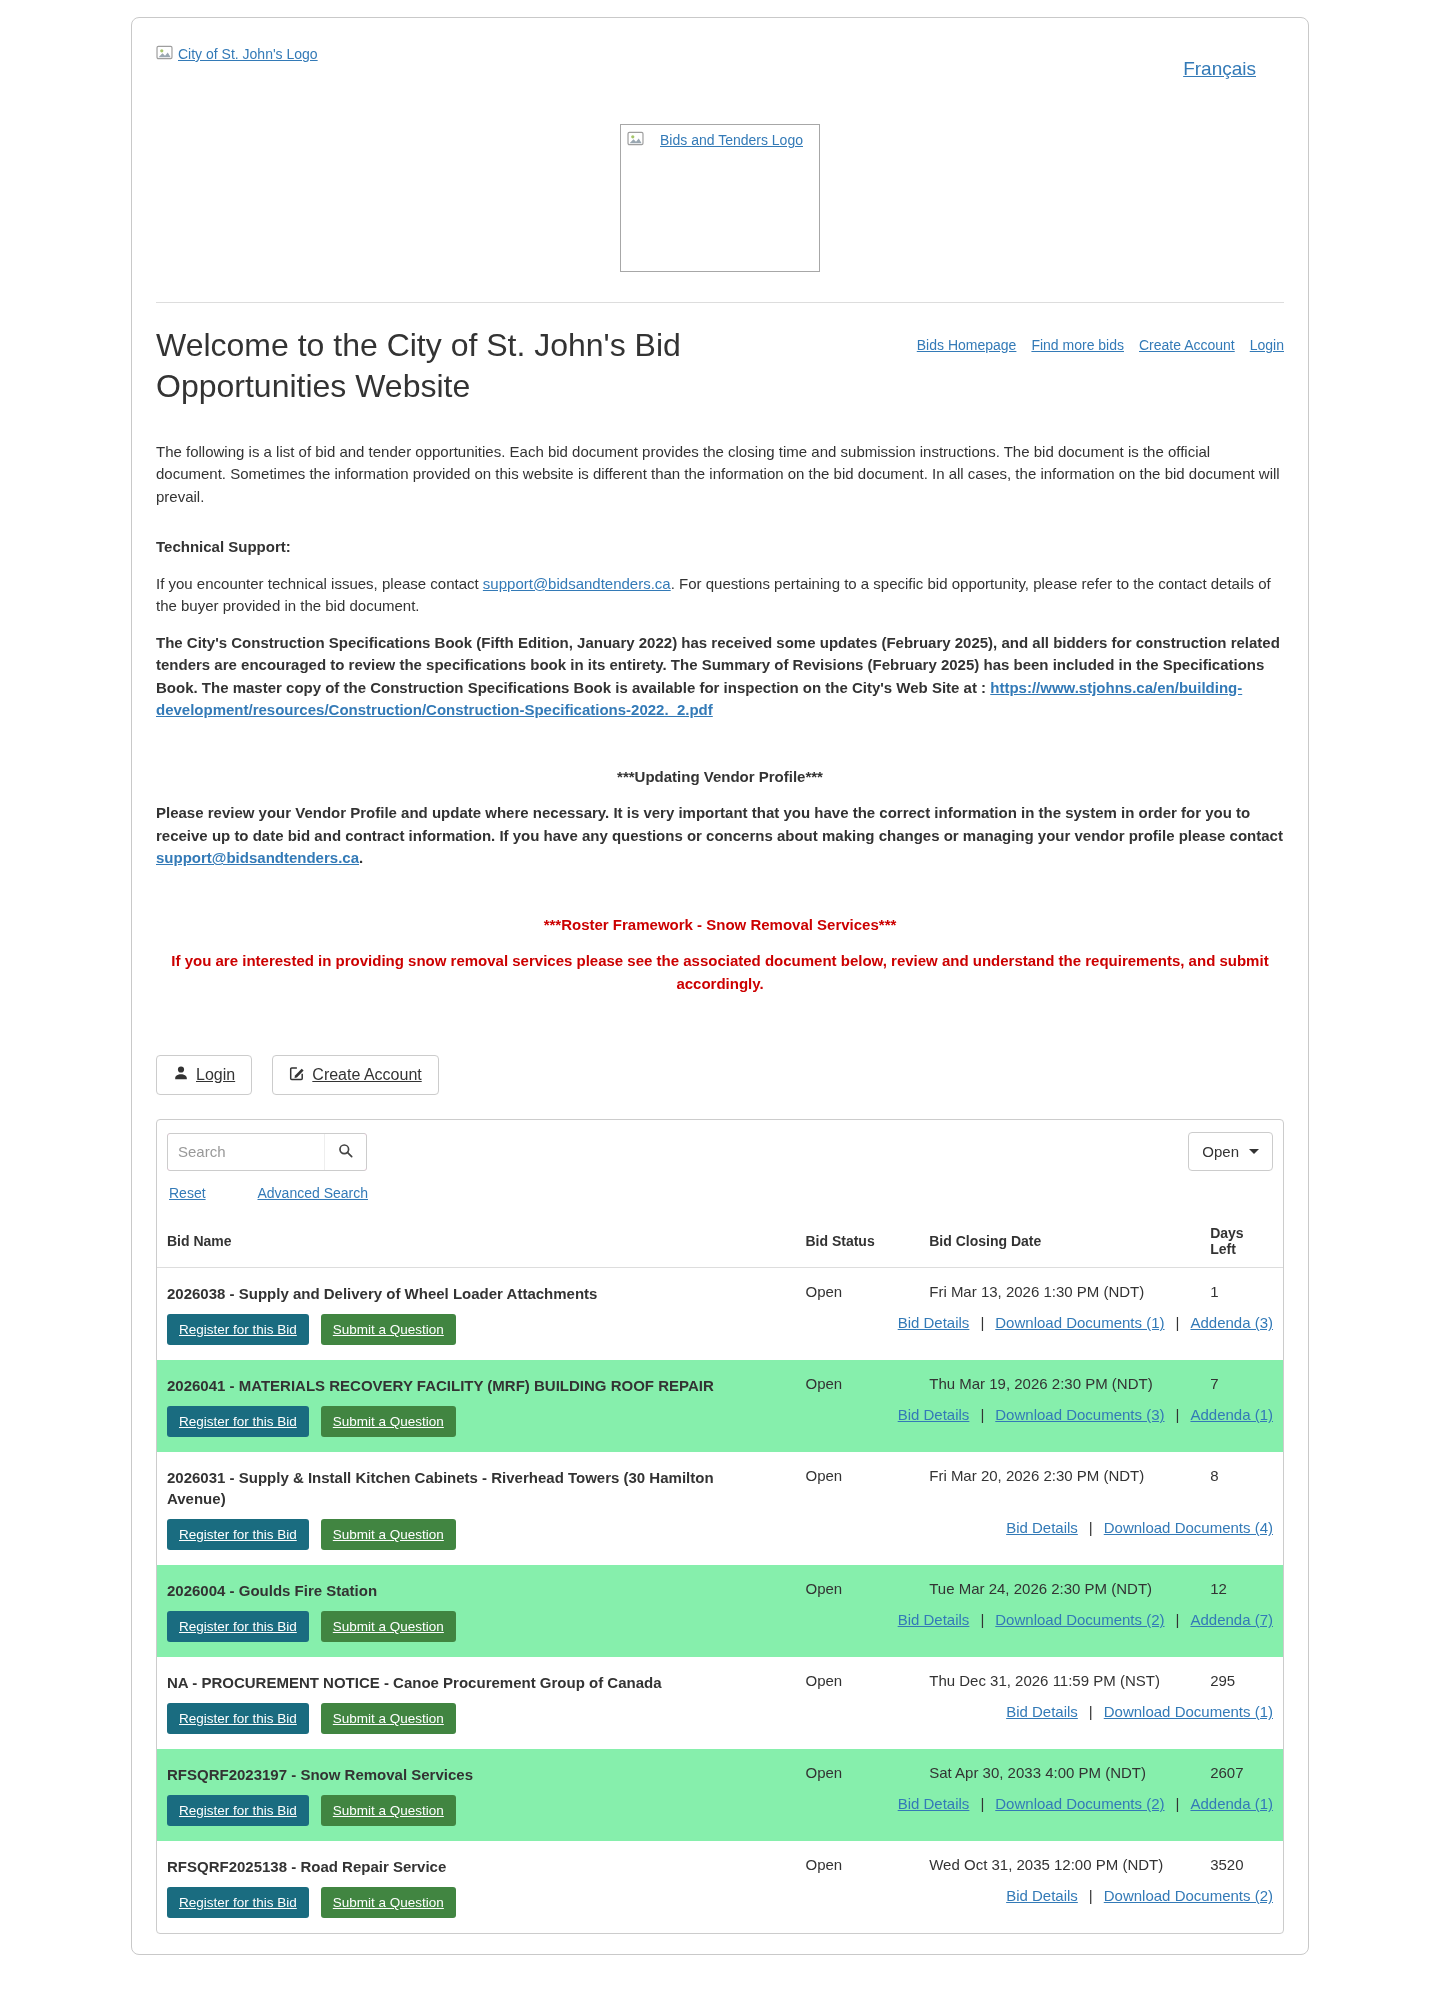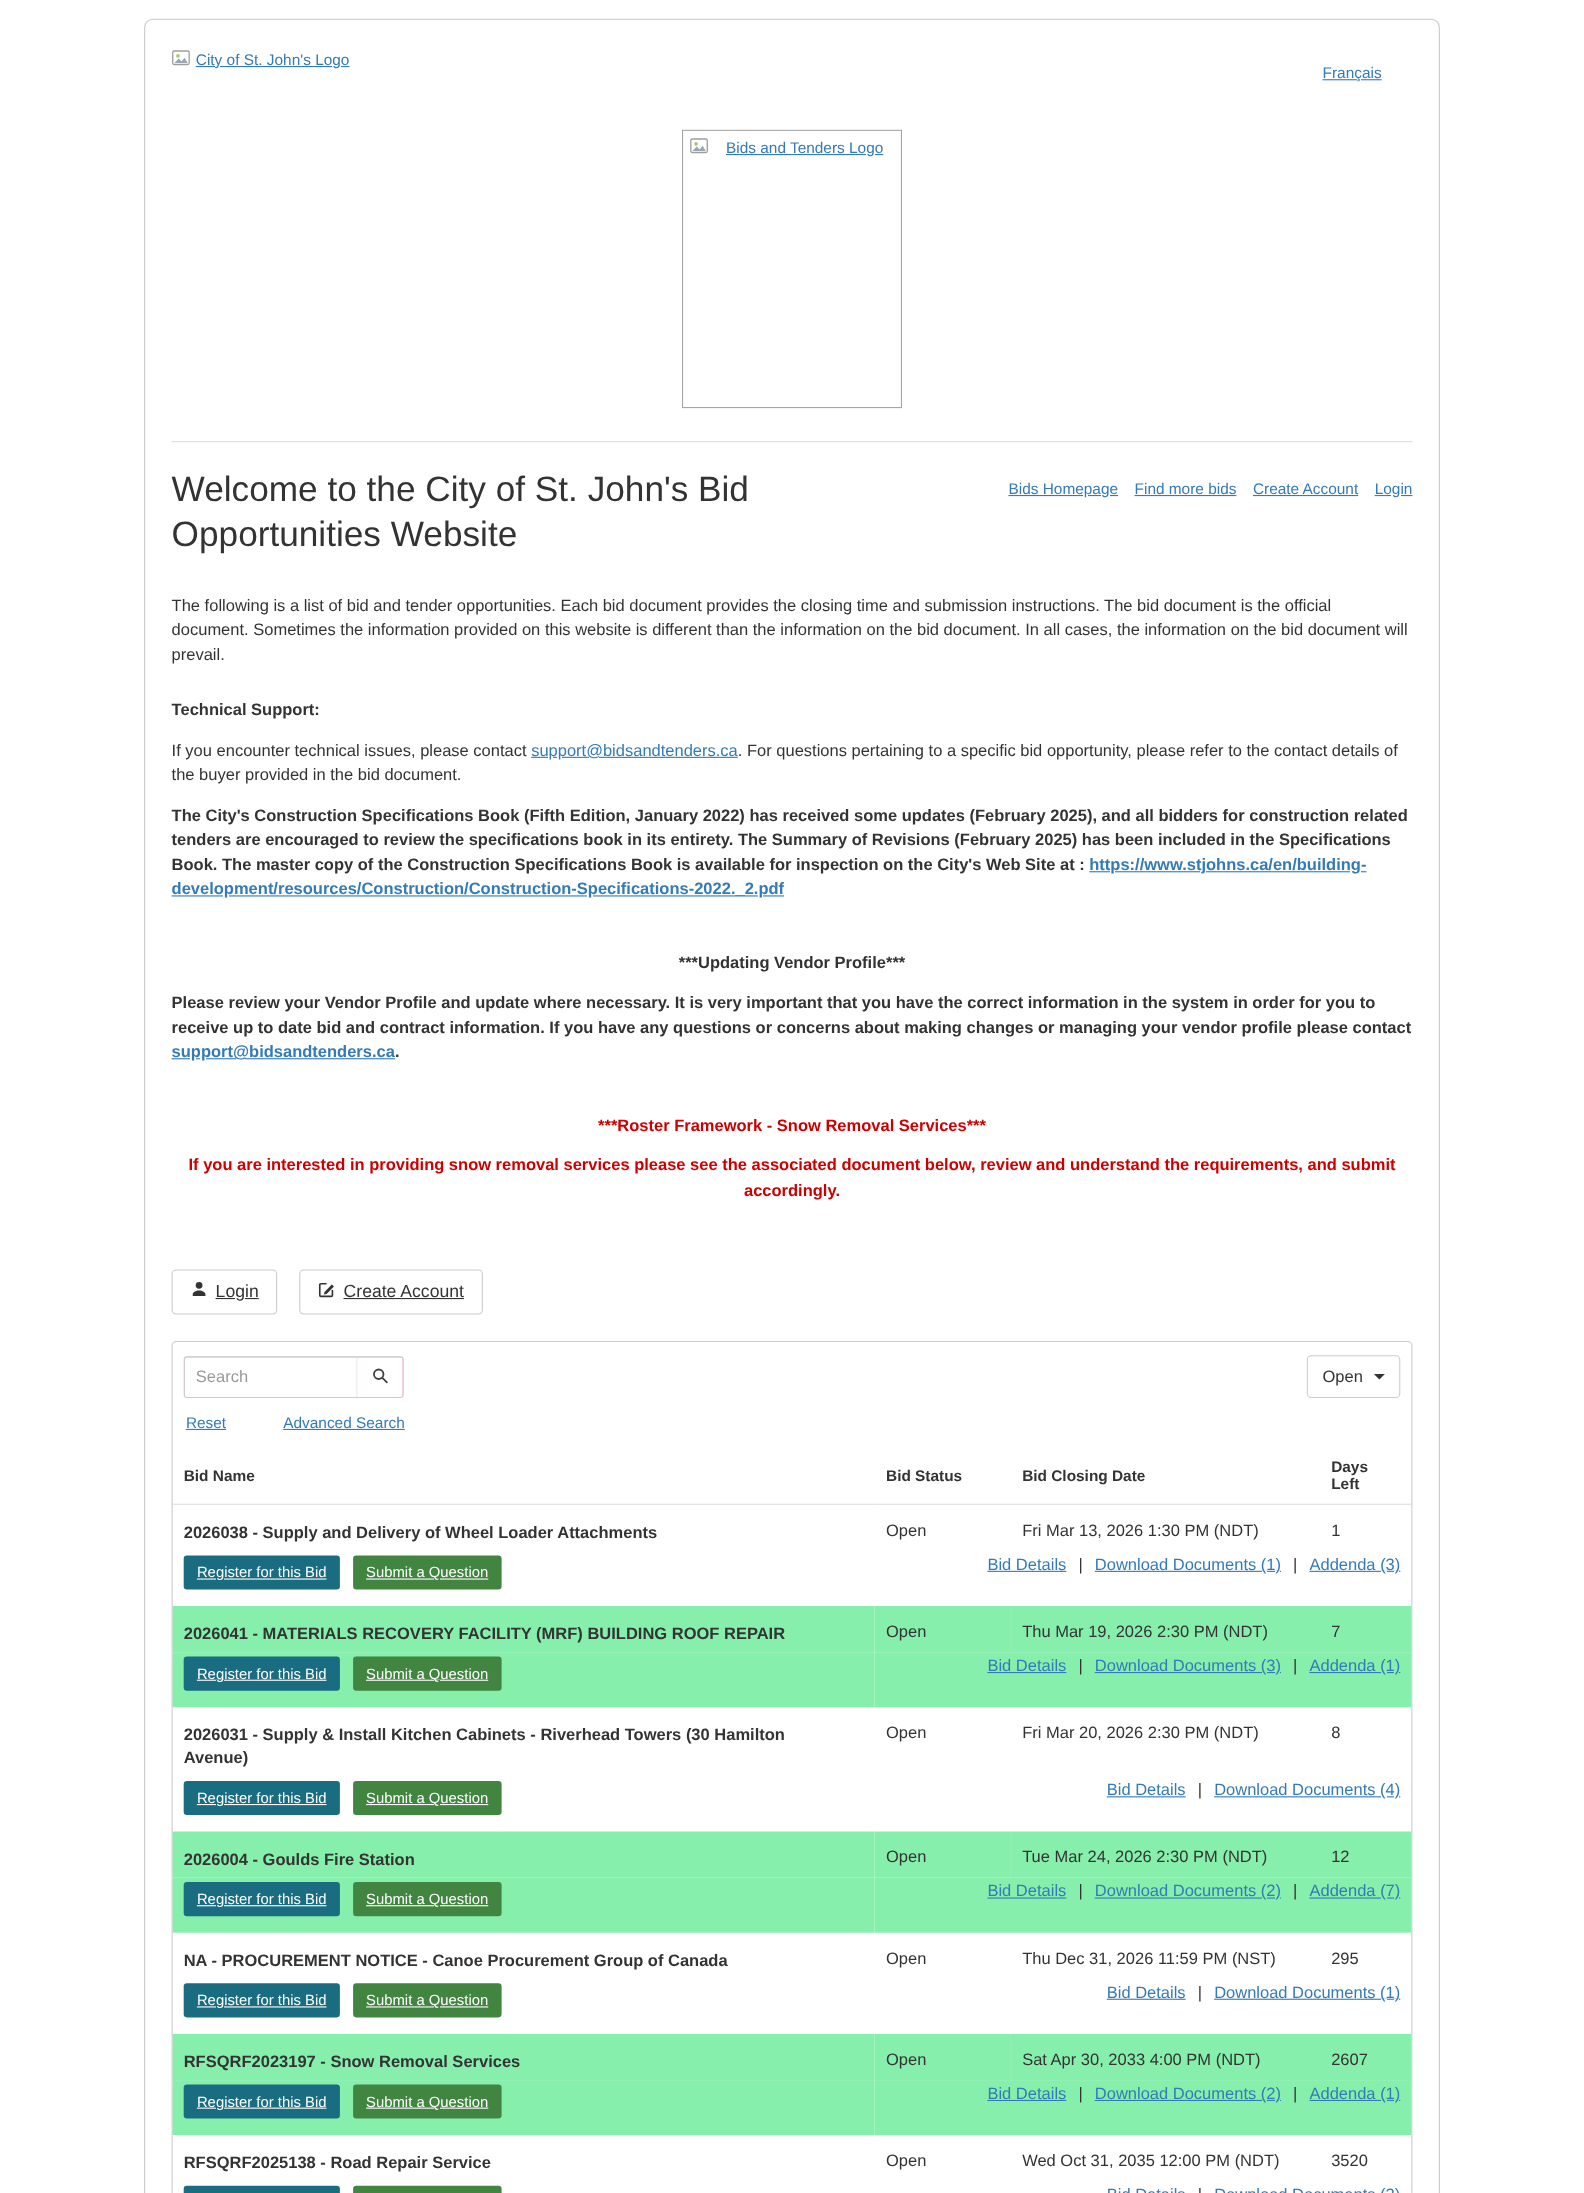--- a/index.html
+++ b/index.html
@@ -4,23 +4,23 @@
 <style>
   * { box-sizing: border-box; }
   html, body { margin:0; padding:0; background:#fff; }
   body { font-family:"Liberation Sans", sans-serif; font-size:15px; color:#333; }
   a { cursor:pointer; }
 
   .page-frame { width:1178px; margin:17px auto 24px; background:#fff; border:1px solid #c9c9c9; border-radius:8px; padding:26px 24px 20px; }
 
   .top-bar { display:flex; justify-content:space-between; align-items:flex-start; }
   .logo-link { display:inline-flex; align-items:center; gap:5px; color:var(--link,#337ab7); text-decoration:underline; font-size:14px; }
-  .lang-link { color:var(--link,#337ab7); text-decoration:underline; font-size:14px; margin-top:14px; margin-right:28px; }
-
-  .bt-logo-box { width:200px; height:253px; border:1px solid #a7a7a7; margin:44px auto 30px; padding:5px 6px; display:flex; align-items:flex-start; gap:6px; cursor:pointer; }
+  .lang-link { color:var(--link,#337ab7); text-decoration:underline; font-size:19px; margin-top:14px; margin-right:28px; }
+
+  .bt-logo-box { width:200px; height:148px; border:1px solid #a7a7a7; margin:44px auto 30px; padding:5px 6px; display:flex; align-items:flex-start; gap:6px; cursor:pointer; }
   .bt-logo-box .alt-text { color:var(--link,#337ab7); text-decoration:underline; font-size:14px; flex:1; text-align:center; margin-top:2px; }
 
   .divider { border:none; border-top:1px solid #ddd; margin:28px 0 22px; }
 
   .title-row { display:flex; justify-content:space-between; align-items:flex-start; }
   h1.page-title { font-size:32px; font-weight:400; color:#333; margin:0 0 34px; max-width:700px; line-height:1.28; }
   .nav-links { display:flex; gap:15px; margin-top:12px; white-space:nowrap; font-size:14px; }
   .nav-links a { color:var(--link,#337ab7); text-decoration:underline; }
 
   p { margin:0 0 14px; line-height:1.5; }

